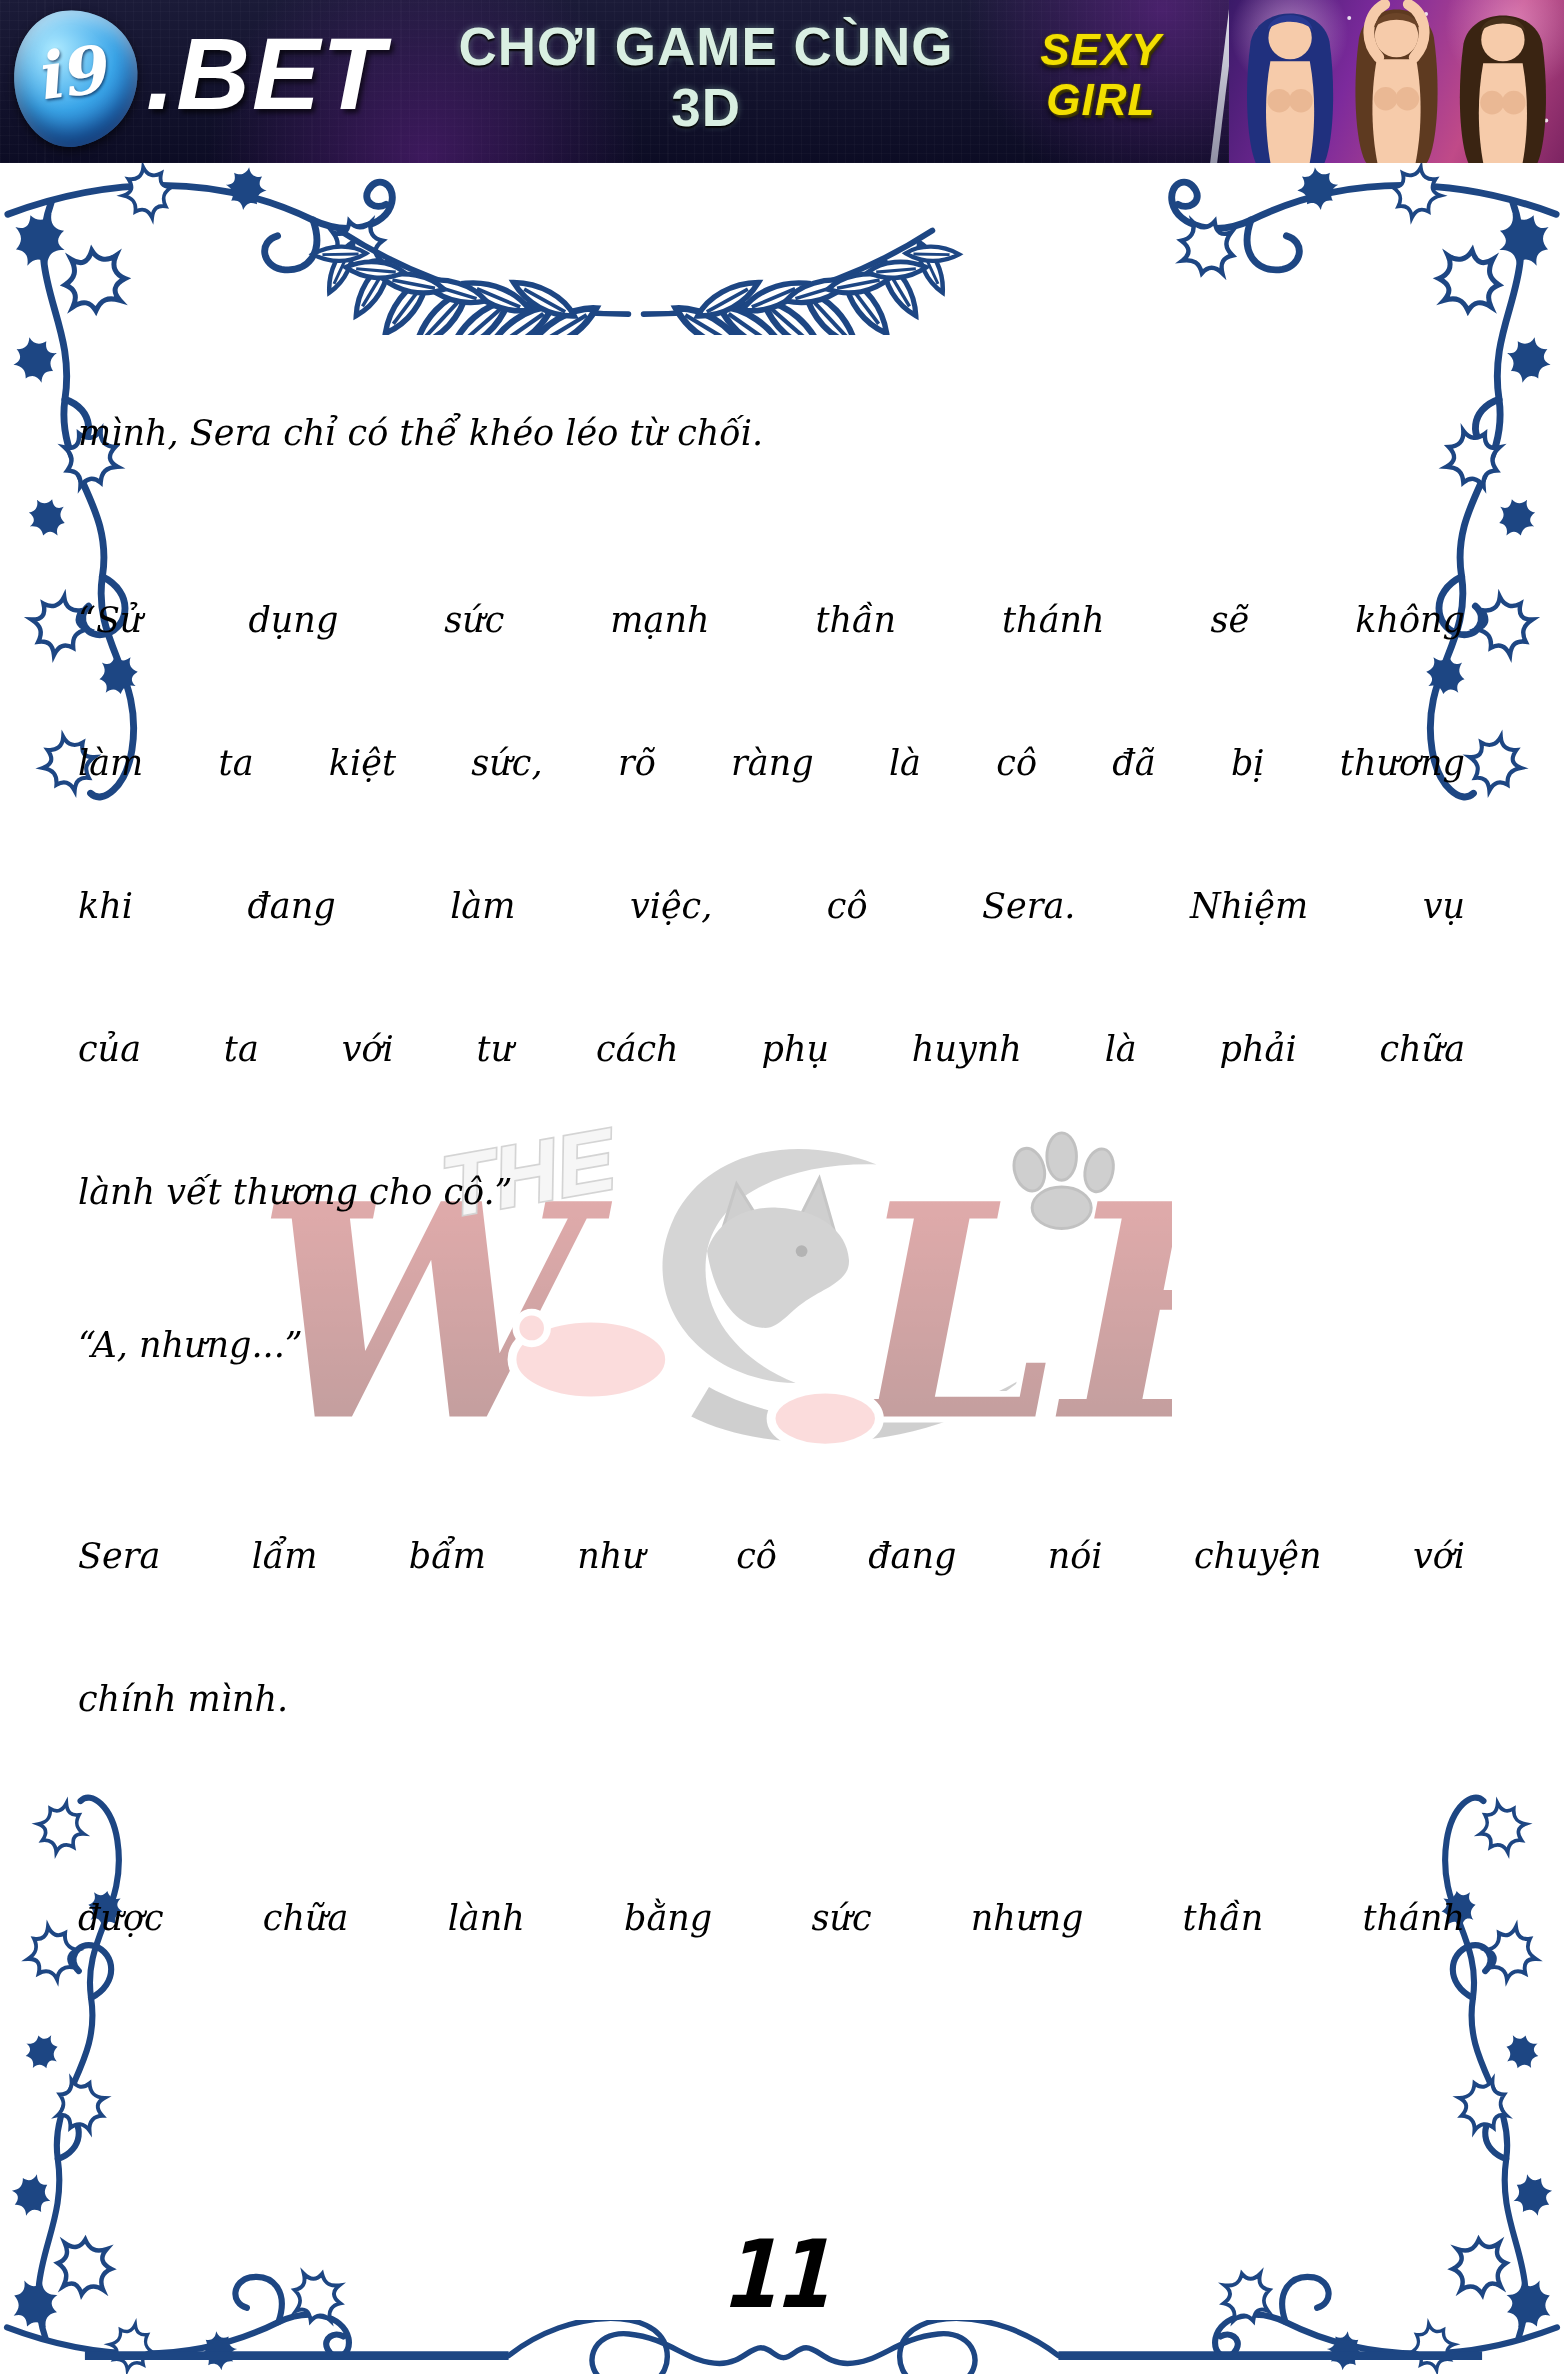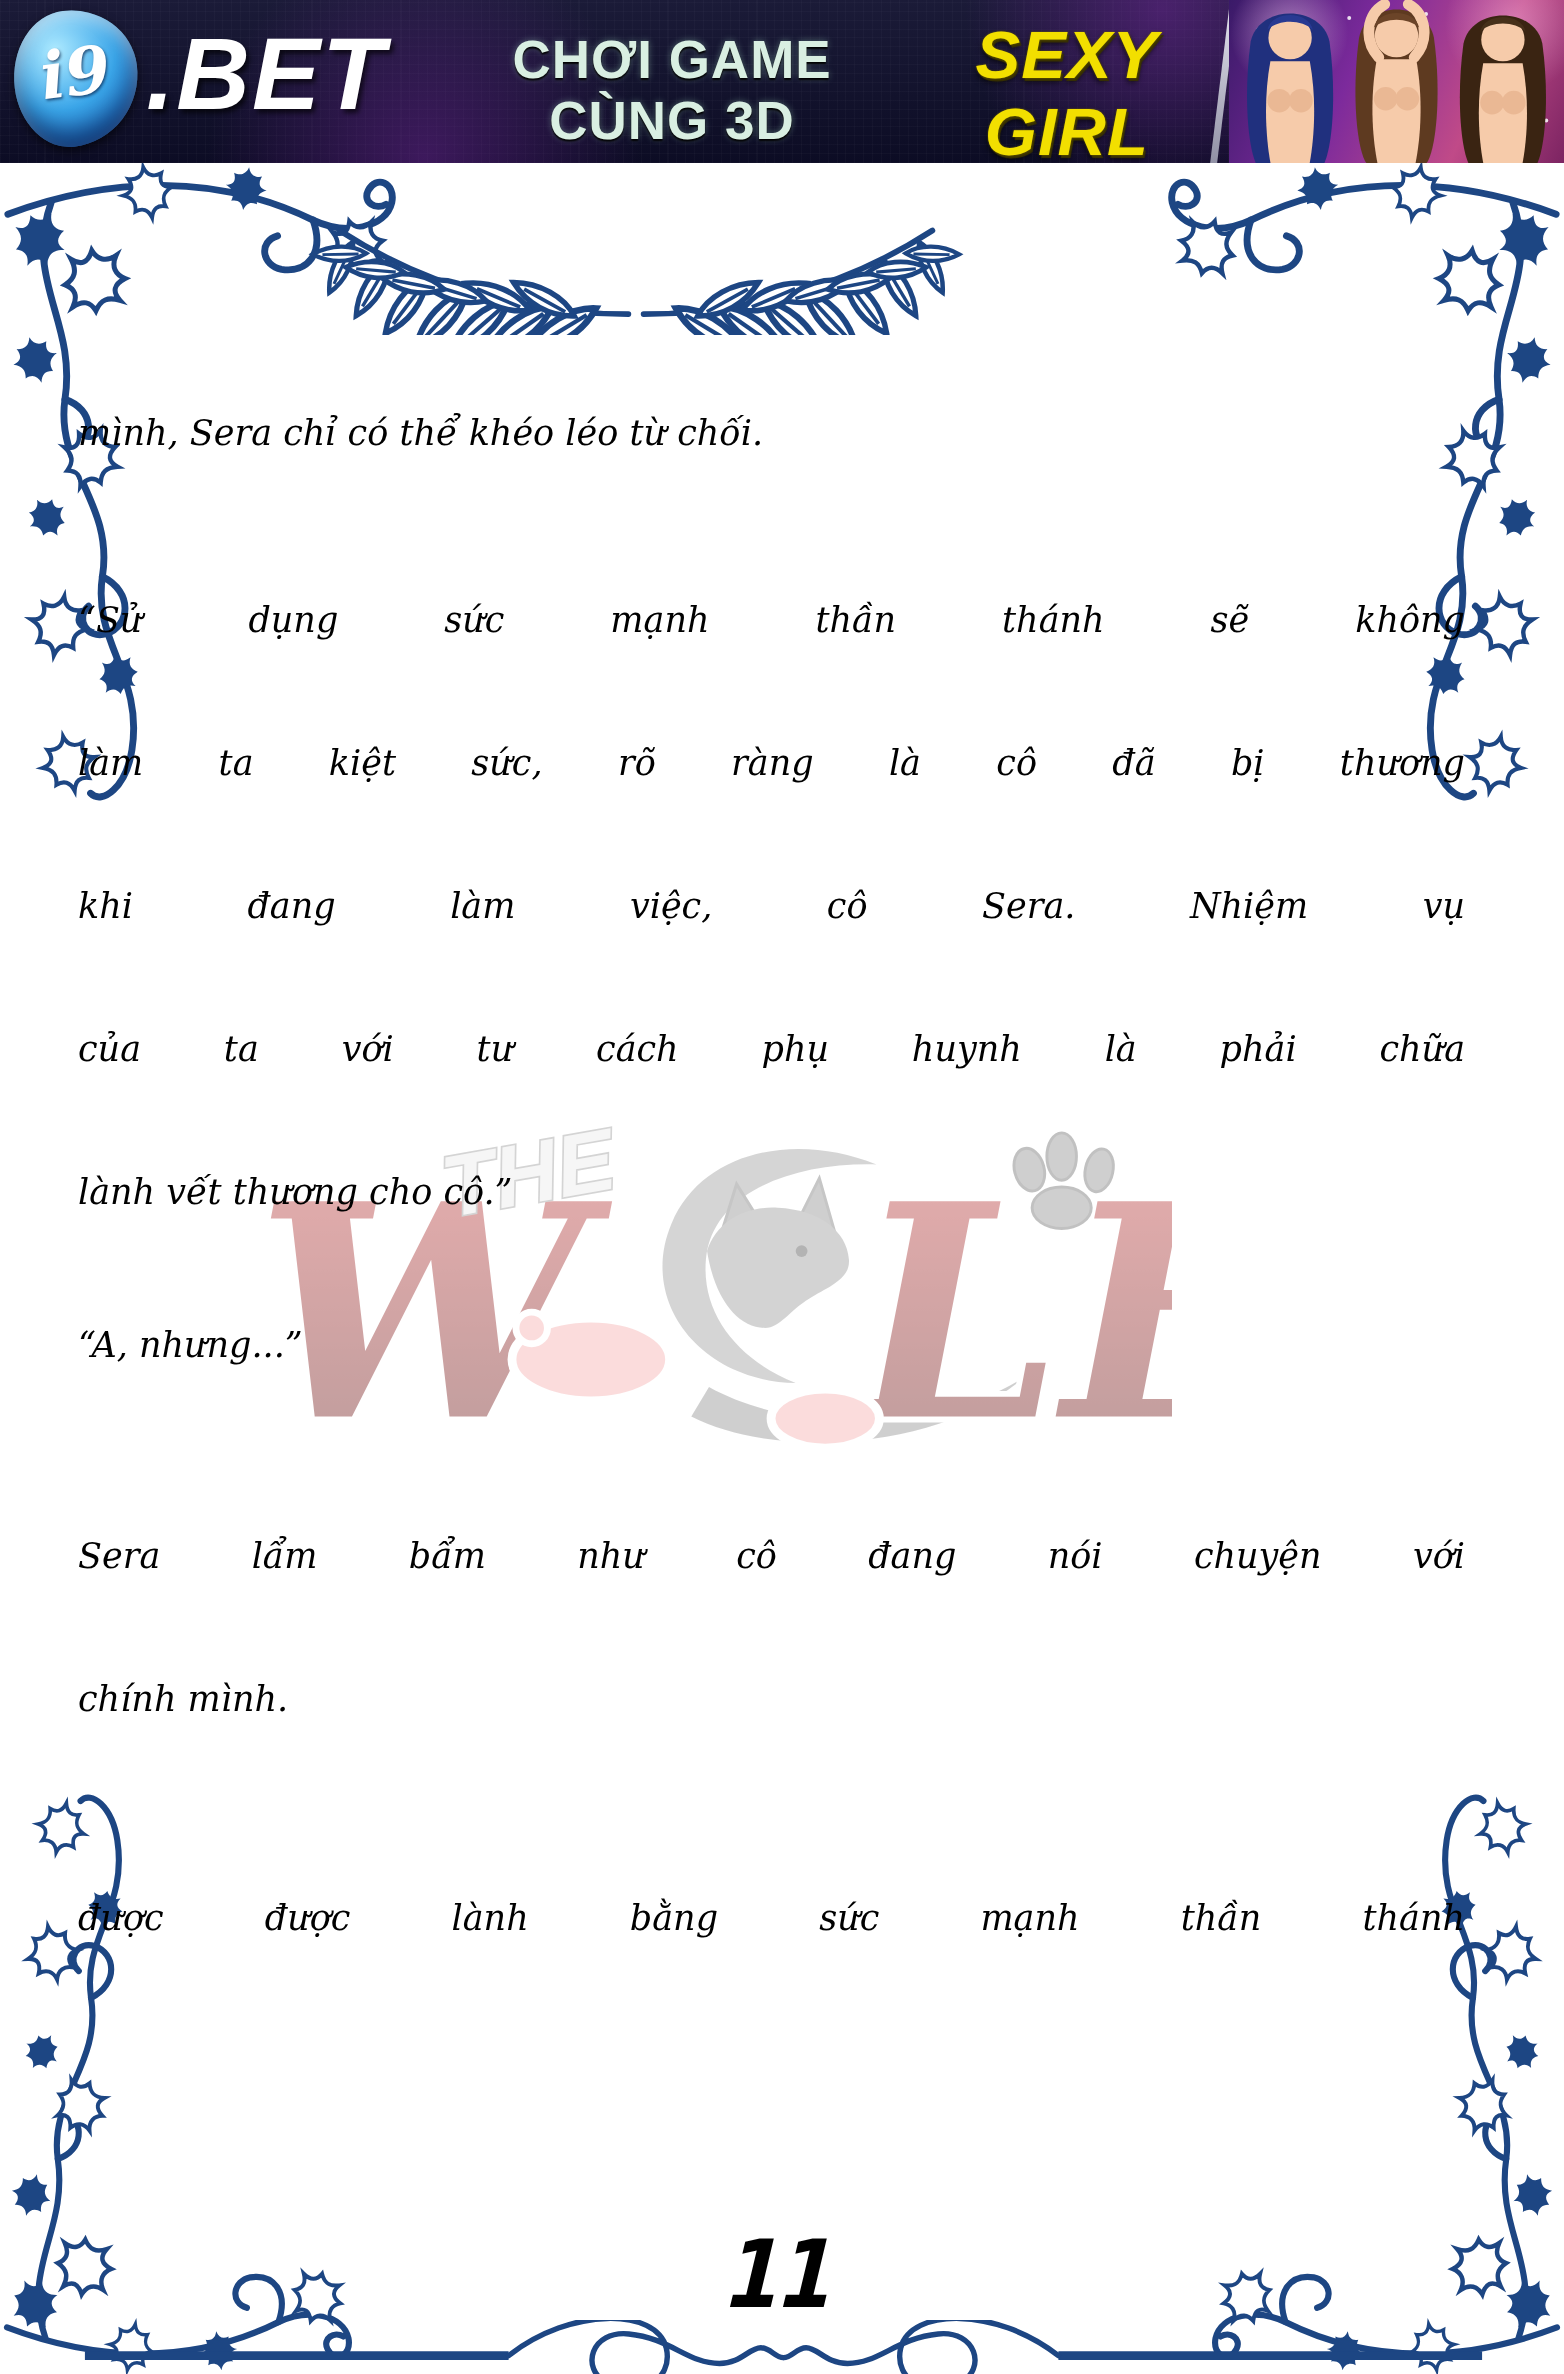--- a/index.html
+++ b/index.html
@@ -29,21 +29,21 @@
               font-size:102px; letter-spacing:2px; color:#ffffff;
               text-shadow:3px 3.9px 4.9px rgba(0,0,0,.65); }
   .banner-sep { position:absolute; left:1220px; top:-5.9px; width:6.9px; height:177px;
                 background:linear-gradient(180deg,#e8e8f2,#8d8da2); transform:skewX(-7deg); }
   .promo { position:absolute; left:443px; top:0; width:768px; height:163px;
            font-family:"Liberation Sans",sans-serif; font-weight:bold; text-align:center; }
   .promo-row { display:flex; justify-content:center; align-items:baseline; gap:21.7px; }
   .promo-row1 { margin-top:15.8px; }
   .promo-pale { font-size:53px; color:#d9efe2; letter-spacing:1px;
                 text-shadow:0 2px 2px #000, 0 0 7.9px rgba(190,255,220,.35); }
-  .promo-gold { font-size:67px; font-style:italic; color:#f2df00; letter-spacing:1px;
+  .promo-gold { font-size:44px; font-style:italic; color:#f2df00; letter-spacing:1px;
                 text-shadow:0 0 2px #7a6c00, 2px 3px 1px #3a3200, 0 3.9px 6.9px rgba(0,0,0,.75); }
   .girls { position:absolute; right:0; top:0; width:335px; height:163px;
            background:
              radial-gradient(circle at 18% 20%, rgba(255,220,250,.5), transparent 59px),
              radial-gradient(circle at 85% 15%, rgba(255,200,240,.4), transparent 69px),
              linear-gradient(115deg,#3a1a68,#7c2a9c 38%,#c04a88 72%,#7c2462); overflow:hidden; }
 
   
   .page { position:absolute; top:163px; left:0; width:1564px; height:2211px; background:#fff; }
 
@@ -260,21 +260,21 @@
   <div class="para" style="top:1111px">
     <div class="tline last">“A, nhưng...”</div>
   </div>
 
   <div class="para" style="top:1322px">
     <div class="tline">Sera lẩm bẩm như cô đang nói chuyện với</div>
     <div class="tline last">chính mình.</div>
   </div>
 
   <div class="para" style="top:1684px">
-    <div class="tline">được được lành bằng sức mạnh thần thánh</div>
+    <div class="tline">được chữa lành bằng sức nhưng thần thánh</div>
   </div>
 
   <div class="pagenum">11</div>
 
   <div class="divider">
     <svg width="1409" height="89" viewBox="0 0 1430 90">
       <use href="#halfflour"></use>
       <use href="#halfflour" transform="translate(1430,0) scale(-1,1)"></use>
     </svg>
   </div>

